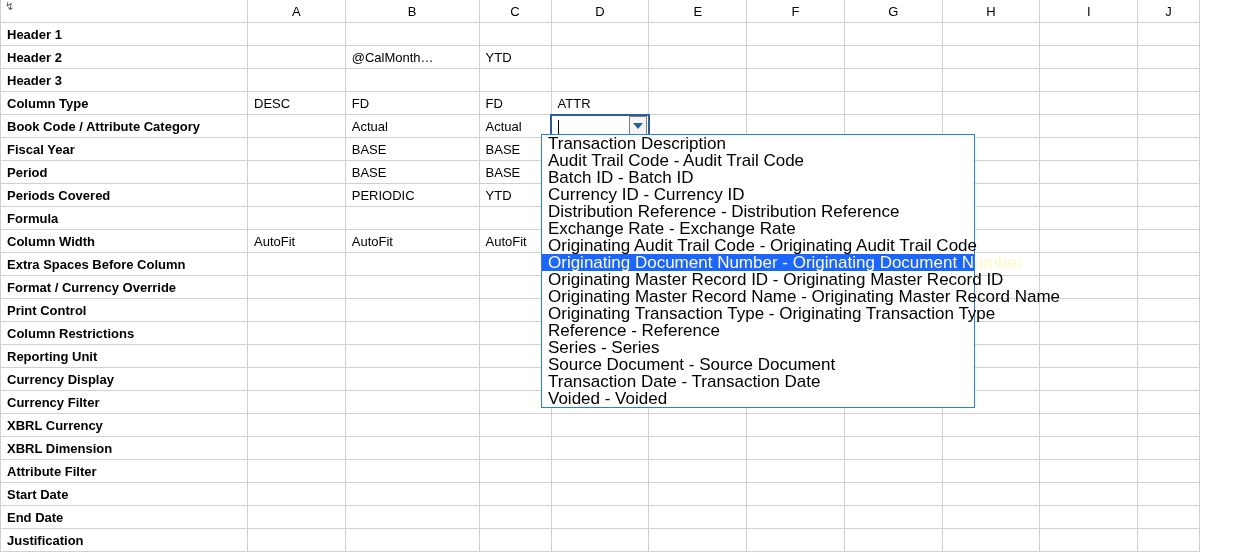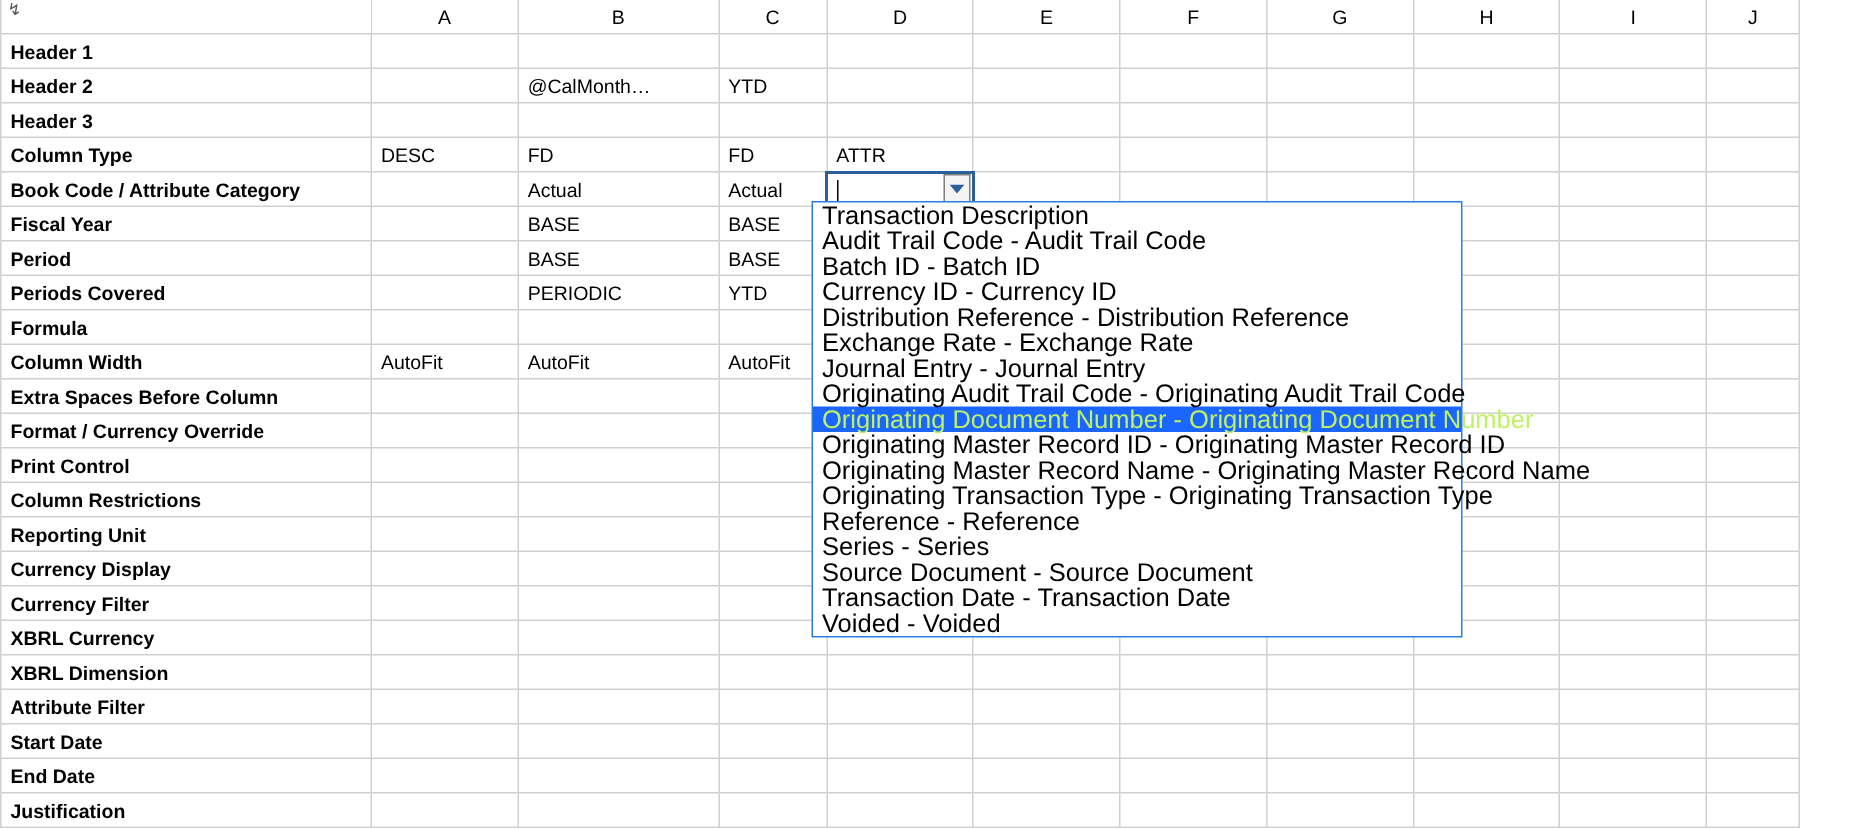--- a/index.html
+++ b/index.html
@@ -89,21 +89,21 @@
     z-index:10;
     box-shadow: 0 0 0 rgba(0,0,0,0);
   }
   .dropdown .opt {
     padding: 0 6px;
     white-space:nowrap;
     cursor:default;
   }
   .dropdown .opt.sel {
     background:#1a66ff;
-    color:#bef264;
+    color:#fef9c3;
   }
   .rowhandle {
     position:absolute;
     left:4px;
     top:0;
     font-size:11px;
     color:#555;
   }
 </style>
 </head>
@@ -449,21 +449,20 @@
       </tbody>
   </table>
 
   <div class="dropdown" id="dropdown" style="left: 541px; top: 134px; width: 432px;">
       <div class="opt">Transaction Description</div>
       <div class="opt">Audit Trail Code - Audit Trail Code</div>
       <div class="opt">Batch ID - Batch ID</div>
       <div class="opt">Currency ID - Currency ID</div>
       <div class="opt">Distribution Reference - Distribution Reference</div>
       <div class="opt">Exchange Rate - Exchange Rate</div>
-      <div class="opt">Journal Entry - Journal Entry</div>
       <div class="opt">Originating Audit Trail Code - Originating Audit Trail Code</div>
       <div class="opt sel">Originating Document Number - Originating Document Number</div>
       <div class="opt">Originating Master Record ID - Originating Master Record ID</div>
       <div class="opt">Originating Master Record Name - Originating Master Record Name</div>
       <div class="opt">Originating Transaction Type - Originating Transaction Type</div>
       <div class="opt">Reference - Reference</div>
       <div class="opt">Series - Series</div>
       <div class="opt">Source Document - Source Document</div>
       <div class="opt">Transaction Date - Transaction Date</div>
       <div class="opt">Voided - Voided</div>

